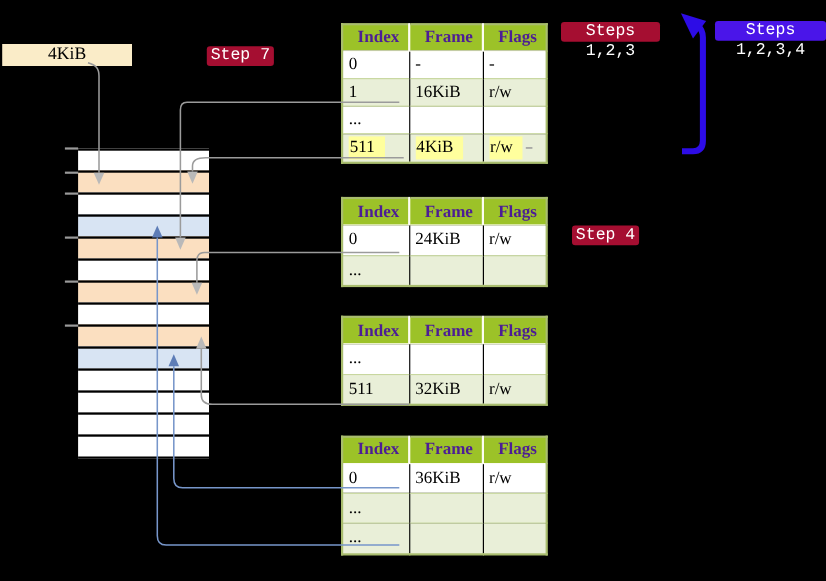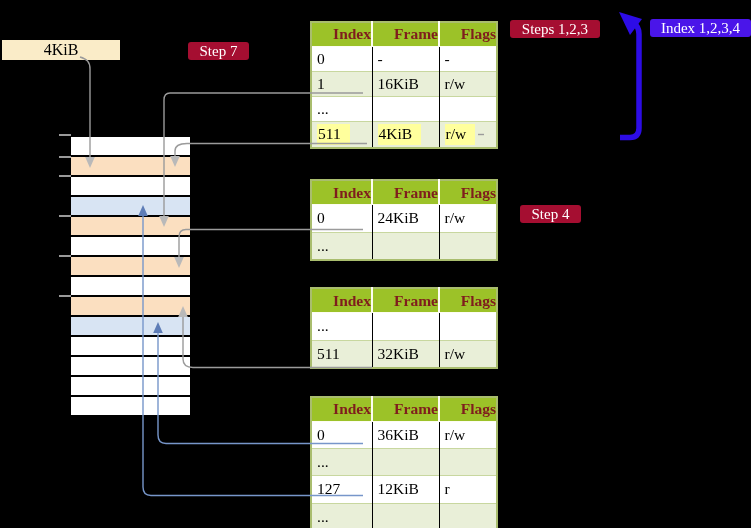--- a/index.html
+++ b/index.html
@@ -13,21 +13,21 @@
   
   .mem-label{
     position:absolute;left:2px;top:40px;width:118px;height:20px;
     background:var(--cream);color:#000;
     font-size:16px;line-height:20px;text-align:center;
   }
   
   .badge{
     position:absolute;height:18px;line-height:18px;
     color:#fff;font-size:15px;text-align:center;
-    border-radius:3px;padding:0 2px;box-sizing:border-box;
+    border-radius:3px;padding:0 2px;box-sizing:border-box;font-family:Liberation Mono, monospace;
   }
   .badge.red{background:var(--crimson);}
   .badge.violet{background:var(--violet);}
   #badge-step0{left:188px;top:42px;width:61px;}
   #badge-steps123{left:510px;top:20px;width:90px;}
   #badge-steps1234{left:650px;top:19px;width:101px;}
   #badge-step4{left:520px;top:157px;width:61px;margin-top:48px;}
   
   .memcol{
     position:absolute;left:71px;top:135px;width:119px;
@@ -41,22 +41,22 @@
   }
   
   .ptable{
     position:absolute;left:310px;width:170px;
   }
   .ptable table{
     border-collapse:collapse;table-layout:fixed;width:170px;
     border:2px solid var(--tborder);
   }
   .ptable th{
-    background:var(--hgreen);color:#7f1d1d;font-weight:bold;
-    font-size:15.5px;text-align:right;padding:0 0 0 5px;height:23px;
+    background:var(--hgreen);color:#4c1d95;font-weight:bold;
+    font-size:15.5px;text-align:center;padding:0 0 0 5px;height:23px;
     border-left:2px solid #fdfdf2;
   }
   .ptable th:first-child{border-left:none;}
   .ptable td{
     background:#fff;color:#000;font-size:15.5px;
     padding:0 0 0 5px;vertical-align:middle;
     border-left:1.5px solid #000;
     border-top:1px solid var(--rowsep);
   }
   .ptable td:first-child{border-left:none;}
@@ -83,21 +83,21 @@
 </style>
 </head>
 <body>
 
 <div id="canvas">
 
   <div class="mem-label">4KiB</div>
 
   <div id="badge-step0" class="badge red">Step 7</div>
   <div id="badge-steps123" class="badge red">Steps 1,2,3</div>
-  <div id="badge-steps1234" class="badge violet">Index 1,2,3,4</div>
+  <div id="badge-steps1234" class="badge violet">Steps 1,2,3,4</div>
   <div id="badge-step4" class="badge red">Step 4</div>
 
   <div class="memcol">
       <div class="mrow" style="background: rgb(255, 255, 255);"></div>
       <div class="mrow" style="background: rgb(251, 223, 192);"></div>
       <div class="mrow" style="background: rgb(255, 255, 255);"></div>
       <div class="mrow" style="background: rgb(216, 228, 243);"></div>
       <div class="mrow" style="background: rgb(251, 223, 192);"></div>
       <div class="mrow" style="background: rgb(255, 255, 255);"></div>
       <div class="mrow" style="background: rgb(251, 223, 192);"></div>
@@ -210,25 +210,20 @@
           <tr>
             <td class="col-index">0</td>
             <td class="col-frame">36KiB</td>
             <td class="col-flags">r/w</td>
           </tr>
           <tr class="alt">
             <td class="col-index">...</td>
             <td class="col-frame"></td>
             <td class="col-flags"></td>
           </tr>
-          <tr>
-            <td class="col-index">127</td>
-            <td class="col-frame">12KiB</td>
-            <td class="col-flags">r</td>
-          </tr>
           <tr class="alt">
             <td class="col-index">...</td>
             <td class="col-frame"></td>
             <td class="col-flags"></td>
           </tr>
         </tbody>
       </table>
     </div>
 
   <svg id="overlay" viewBox="0 0 751 528" xmlns="http://www.w3.org/2000/svg">

